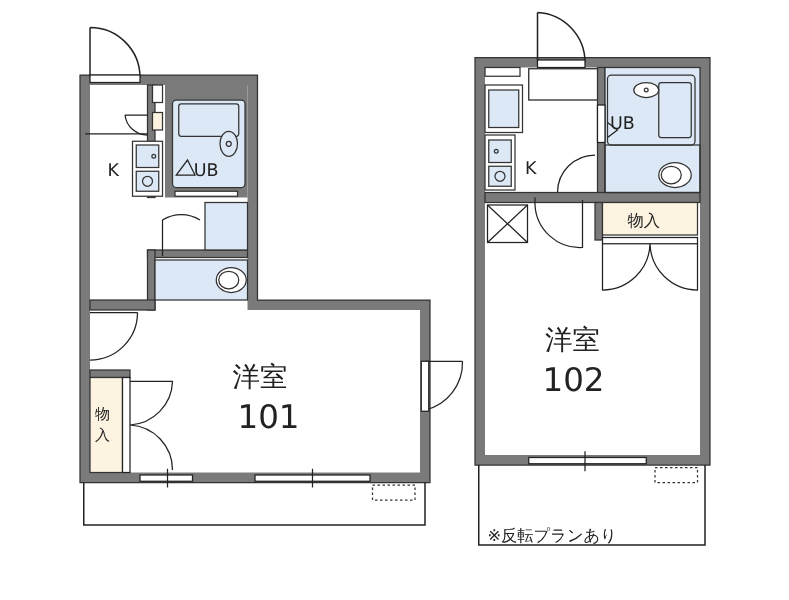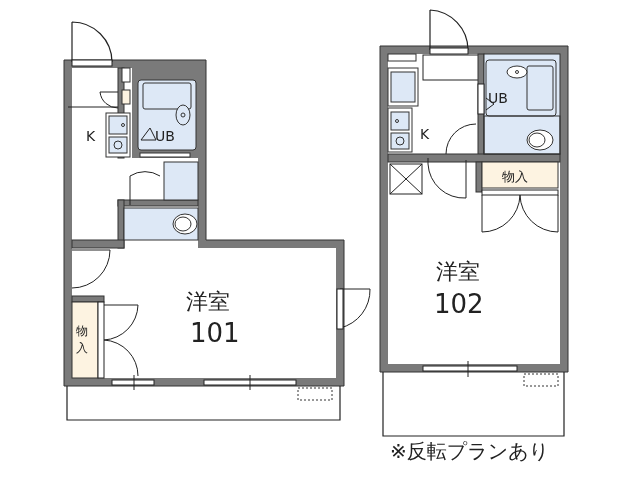--- a/index.html
+++ b/index.html
@@ -6,21 +6,21 @@
   body { width:631px; height:480px; position:relative; overflow:hidden; font-family:"DejaVu Sans", sans-serif; }
   svg { position:absolute; left:0; top:0; }
   .wall { fill:#7a7a7a; stroke:#333; stroke-width:1; }
   .room { fill:#ffffff; }
   .wet { fill:#dde8f6; stroke:#333; stroke-width:1; }
   .stor { fill:#fdf3e1; }
   .line { fill:none; stroke:#222; stroke-width:1.2; }
   .thin { fill:none; stroke:#222; stroke-width:1; }
   .dot { fill:none; stroke:#333; stroke-width:1; stroke-dasharray:2 2; }
   .lbl { font-family:"DejaVu Sans", sans-serif; fill:#222; }
-  .note { position:absolute; left:390px; top:420px; font-size:20px; color:#222; font-family:"DejaVu Sans", sans-serif;margin-top:18px; }
+  .note { position:absolute; left:390px; top:420px; font-size:13px; color:#222; font-family:"DejaVu Sans", sans-serif; }
 </style>
 </head>
 <body>
 
 <svg width="631" height="480" viewBox="0 0 631 480">
 
   <g>
 
     <path class="wall" d="M64,60 H206 V240 H344 V386 H64 Z"></path>
 

